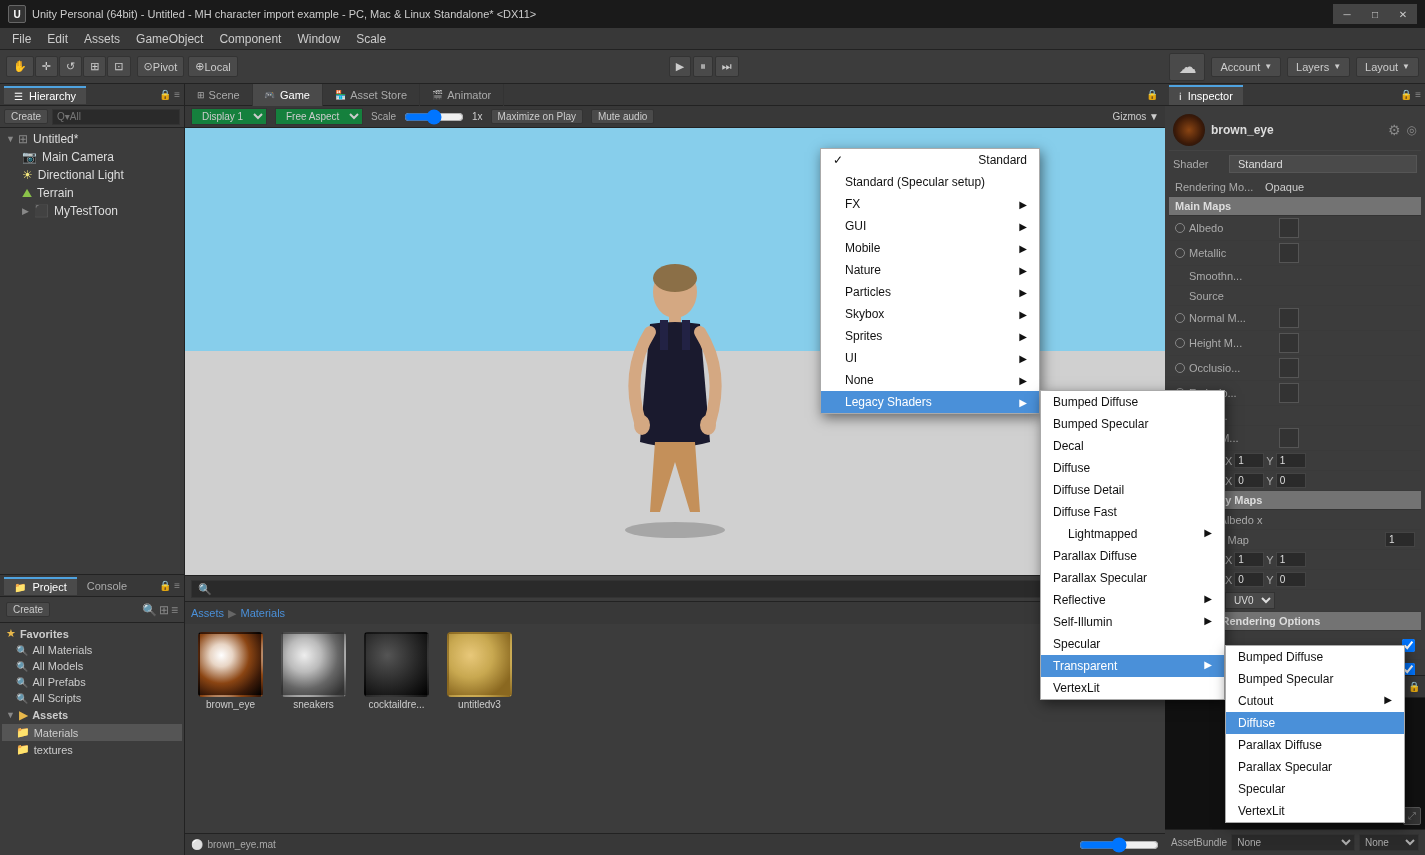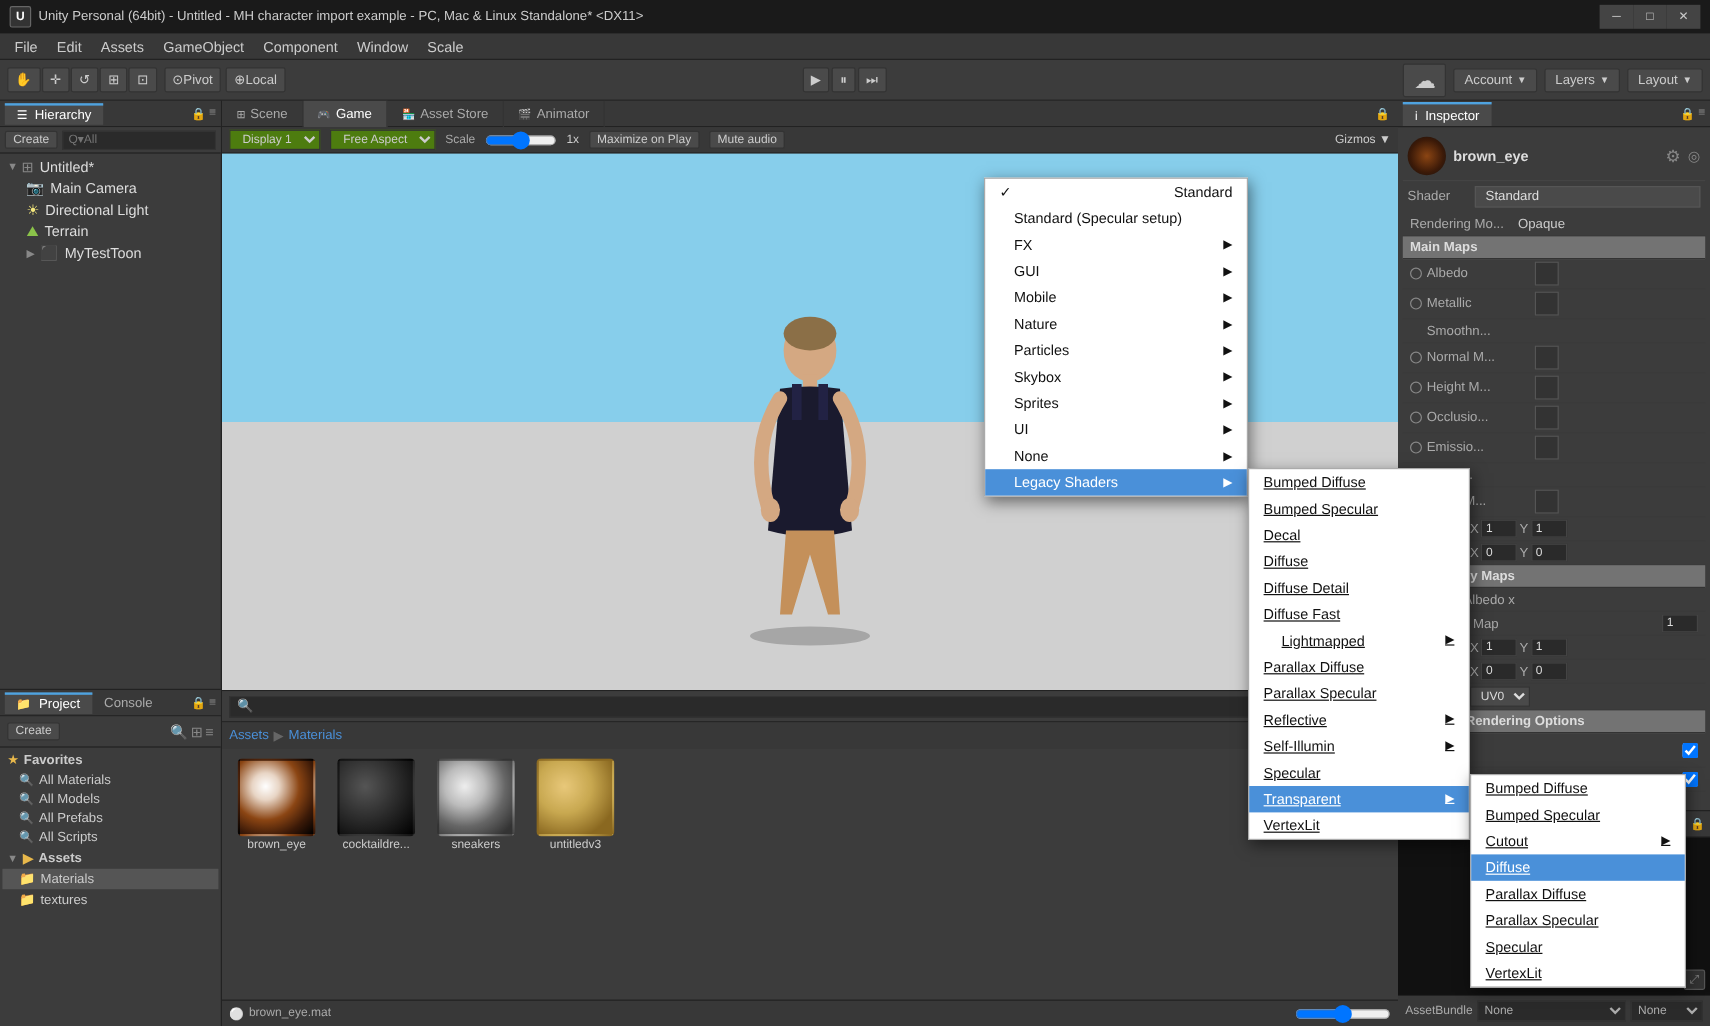--- a/index.html
+++ b/index.html
@@ -36,21 +36,21 @@
     .small-btn { background: #4a4a4a; border: 1px solid #333; color: #ccc; padding: 1px 6px; cursor: pointer; font-size: 10px; border-radius: 2px; }
     .search-box { background: #2a2a2a; border: 1px solid #333; color: #ccc; padding: 1px 4px; font-size: 10px; flex: 1; height: 16px; }
 
     .tree-item { padding: 2px 4px; cursor: pointer; display: flex; align-items: center; gap: 2px; }
     .tree-item .expand-arrow { color: #888; font-size: 9px; width: 10px; }
     #scene-tabs { background: #383838; height: 22px; display: flex; align-items: center; border-bottom: 1px solid #222; }
     .scene-tab { padding: 2px 12px; font-size: 11px; color: #aaa; cursor: pointer; height: 22px; display: flex; align-items: center; gap: 4px; border-right: 1px solid #333; }
     .scene-tab.active { background: #4a4a4a; color: #fff; }
 
     #scene-toolbar { background: #383838; height: 22px; display: flex; align-items: center; padding: 0 6px; gap: 8px; border-bottom: 1px solid #222; font-size: 10px; color: #ccc; }
-    .scene-dropdown { background: #4d7c0f; border: 1px solid #333; color: #ccc; padding: 1px 6px; font-size: 10px; cursor: pointer; }
+    .scene-dropdown { background: #15803d; border: 1px solid #333; color: #ccc; padding: 1px 6px; font-size: 10px; cursor: pointer; }
 
     #scene-view { flex: 1; background: linear-gradient(to bottom, #87ceeb 0%, #87ceeb 60%, #e8e8e8 60%, #f0f0f0 100%); position: relative; overflow: hidden; }
     #inspector-content { flex: 1; overflow-y: auto; padding: 4px; }
 
     .inspector-header { display: flex; align-items: center; gap: 6px; padding: 4px; border-bottom: 1px solid #444; }
     .mat-icon { width: 32px; height: 32px; background: radial-gradient(circle, #8B4513 0%, #3c1a08 60%, #111 100%); border-radius: 50%; }
     .shader-row { display: flex; align-items: center; gap: 6px; padding: 4px; font-size: 11px; }
     .shader-label { color: #aaa; width: 50px; }
     .shader-dropdown { background: #4a4a4a; border: 1px solid #555; color: #ddd; padding: 2px 8px; font-size: 11px; flex: 1; cursor: pointer; }
 
@@ -75,21 +75,21 @@
     .asset-item { display: flex; flex-direction: column; align-items: center; width: 75px; cursor: pointer; }
     .asset-thumb { width: 65px; height: 65px; border-radius: 4px; border: 2px solid transparent; display: flex; align-items: center; justify-content: center; overflow: hidden; }
     .asset-label { font-size: 10px; color: #ccc; text-align: center; margin-top: 2px; word-break: break-all; }
 
     
     #preview-panel { background: #1a1a1a; height: 140px; position: relative; }
     .preview-toolbar { background: #383838; height: 22px; display: flex; align-items: center; padding: 0 4px; gap: 4px; border-bottom: 1px solid #222; }
     .preview-content { height: 118px; background: #111; display: flex; align-items: center; justify-content: center; position: relative; }
     .preview-sphere { width: 80px; height: 80px; background: radial-gradient(circle at 35% 35%, #fff 0%, #ddd 20%, #aaa 50%, #444 80%, #111 100%); border-radius: 50%; }
     .shader-menu-item { padding: 4px 12px; font-size: 12px; color: #111; cursor: pointer; display: flex; align-items: center; justify-content: space-between; }
-    .submenu-item { padding: 4px 12px; font-size: 12px; color: #111; cursor: pointer; text-decoration: underline; }
+    .submenu-item { padding: 4px 12px; font-size: 12px; color: #111; cursor: pointer; }
     .submenu-item.highlighted { background: #4a90d9; color: #fff; }
 
     
     ::-webkit-scrollbar { width: 6px; height: 6px; }
     ::-webkit-scrollbar-track { background: #2a2a2a; }
     ::-webkit-scrollbar-thumb { background: #555; border-radius: 3px; }
 
     
     .thumb-eye { background: radial-gradient(circle at 40% 35%, #fff 0%, #e8d5c5 30%, #8B4513 60%, #3c1a08 80%, #000 100%); }
     .thumb-black { background: radial-gradient(circle at 40% 35%, #555 0%, #333 40%, #111 80%, #000 100%); }
@@ -336,26 +336,26 @@
             <span class="breadcrumb-arrow"> ▶ </span>
             <span style="color:#4a90d9;cursor:pointer;">Materials</span>
           </div>
 
           <div class="asset-grid" style="overflow-y:auto;background:#3c3c3c;">
             <div class="asset-item">
               <div class="asset-thumb thumb-eye" style="background:radial-gradient(circle at 35% 35%, #fff 0%, #e8d5c5 20%, #8B4513 50%, #3c1a08 75%, #000 100%);"></div>
               <span class="asset-label">brown_eye</span>
             </div>
             <div class="asset-item">
+              <div class="asset-thumb" style="background:radial-gradient(circle at 35% 35%, #eee 0%, #bbb 30%, #666 60%, #333 90%);"></div>
+              <span class="asset-label">sneakers</span>
+            </div>
+            <div class="asset-item">
               <div class="asset-thumb thumb-black" style="background:radial-gradient(circle at 35% 35%, #555 0%, #333 40%, #111 80%, #000 100%);"></div>
               <span class="asset-label">cocktaildre...</span>
-            </div>
-            <div class="asset-item">
-              <div class="asset-thumb" style="background:radial-gradient(circle at 35% 35%, #eee 0%, #bbb 30%, #666 60%, #333 90%);"></div>
-              <span class="asset-label">sneakers</span>
             </div>
             <div class="asset-item">
               <div class="asset-thumb" style="background:radial-gradient(circle at 35% 35%, #e8c87a 0%, #c8a850 40%, #8a6820 80%);"></div>
               <span class="asset-label">untitledv3</span>
             </div>
           </div>
 
           <div style="background:#383838;height:22px;display:flex;align-items:center;padding:0 6px;font-size:10px;color:#aaa;border-top:1px solid #222;">
             <span style="margin-right:4px;">⚪</span>
             <span>brown_eye.mat</span>
@@ -406,20 +406,23 @@
         <label>Albedo</label>
         <div style="width:20px;height:20px;background:#333;border:1px solid #555;margin-right:4px;"></div>
       </div>
       <div class="inspector-row">
         <span class="check-circle"></span>
         <label>Metallic</label>
         <div style="width:20px;height:20px;background:#333;border:1px solid #555;"></div>
       </div>
       <div class="inspector-row">
         <label style="padding-left:14px;">Smoothn...</label>
+      </div>
+      <div class="inspector-row">
+        <label style="padding-left:14px;">Source</label>
       </div>
       <div class="inspector-row">
         <span class="check-circle"></span>
         <label>Normal M...</label>
         <div style="width:20px;height:20px;background:#333;border:1px solid #555;"></div>
       </div>
       <div class="inspector-row">
         <span class="check-circle"></span>
         <label>Height M...</label>
         <div style="width:20px;height:20px;background:#333;border:1px solid #555;"></div>

